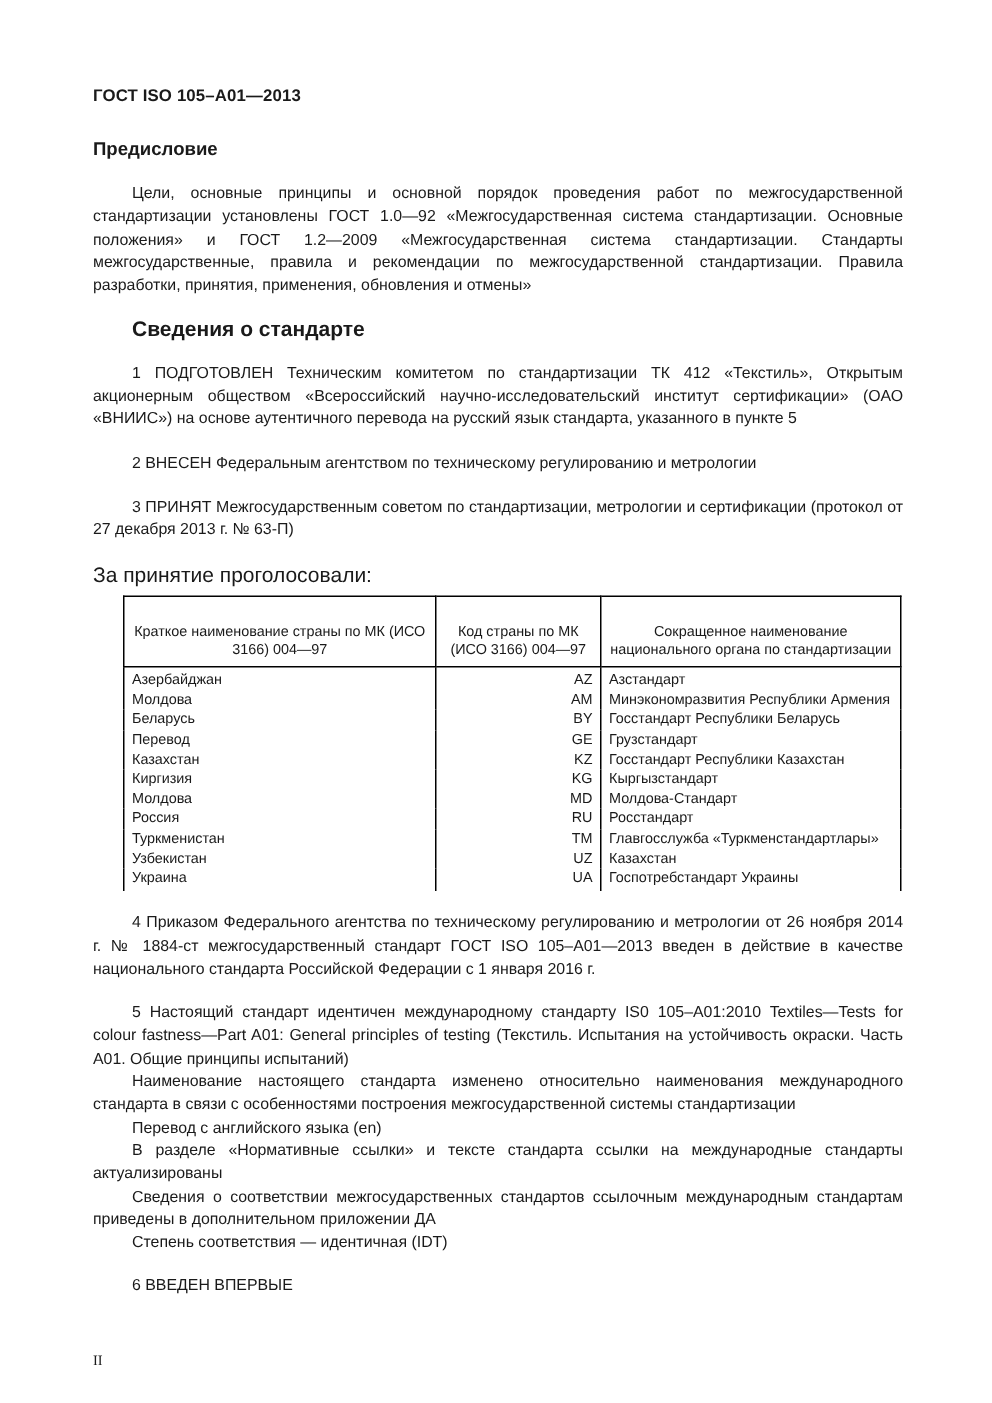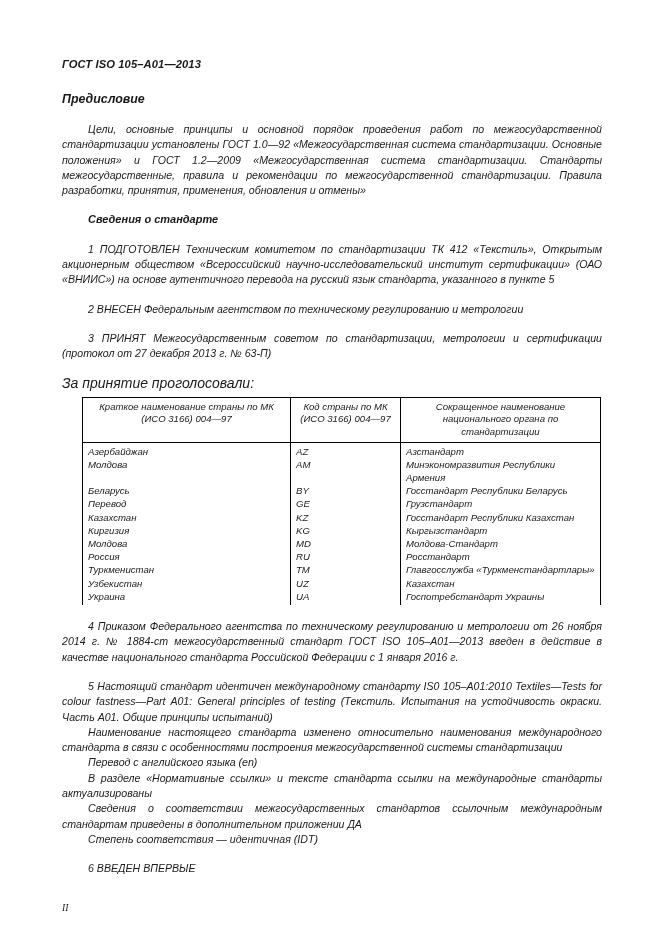--- a/index.html
+++ b/index.html
@@ -16,21 +16,20 @@
     -webkit-font-smoothing: antialiased;
   }
   .page {
     position: absolute;
     left: 0; top: 0;
     width: 661px;
     height: 935px;
     box-sizing: border-box;
     padding: 0;
     overflow: hidden;
-    font-style: italic;
   }
   .content {
     position: absolute;
     left: 62px;
     top: 58px;
     width: 540px;
   }
   .doc-header {
     font-size: 11.2px;
     font-weight: bold;
@@ -45,21 +44,21 @@
   }
   p.para {
     font-size: 10.6px;
     line-height: 15.3px;
     margin: 0 0 14px 0;
     text-align: justify;
     text-indent: 26px;
     hyphens: none;
   }
   .subhead {
-    font-size: 11px;
+    font-size: 14px;
     font-weight: bold;
     line-height: 15.3px;
     margin: 0 0 14px 0;
     text-indent: 26px;
   }
   .vote-label {
     font-size: 14px;
     line-height: 15.3px;
     margin: 0 0 6px 0;
     text-indent: 0;
@@ -74,29 +73,29 @@
   table.countries td {
     border: 1px solid #000000;
     font-size: 9.6px;
     line-height: 13.2px;
     font-weight: normal;
     padding: 0;
     vertical-align: top;
   }
   table.countries thead th {
     text-align: center;
-    padding: 3px 4px 3px 4px;
+    padding: 18px 4px 3px 4px;
     line-height: 12.6px;
   }
   table.countries tbody td {
     padding: 0 5px;
     height: 13.2px;
   }
   table.countries tbody td.code {
-    text-align: left;
+    text-align: right;
   }
   table.countries tbody tr td {
     border-top: none;
     border-bottom: none;
   }
   table.countries tbody tr:first-child td {
     padding-top: 2px;
   }
   table.countries tbody tr:last-child td {
     padding-bottom: 2px;

